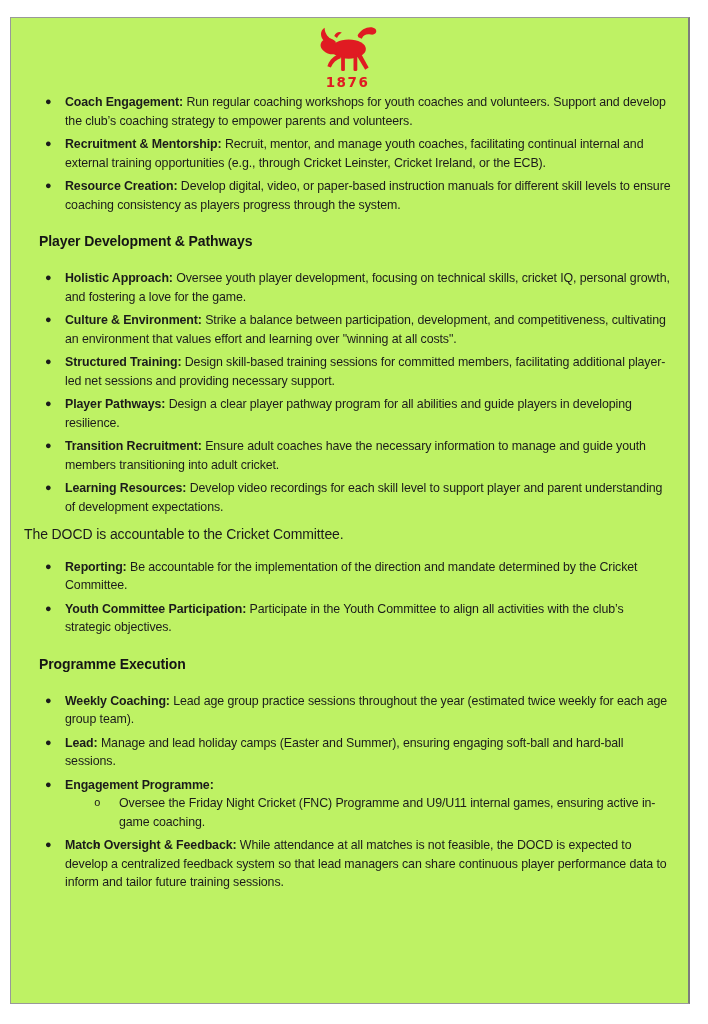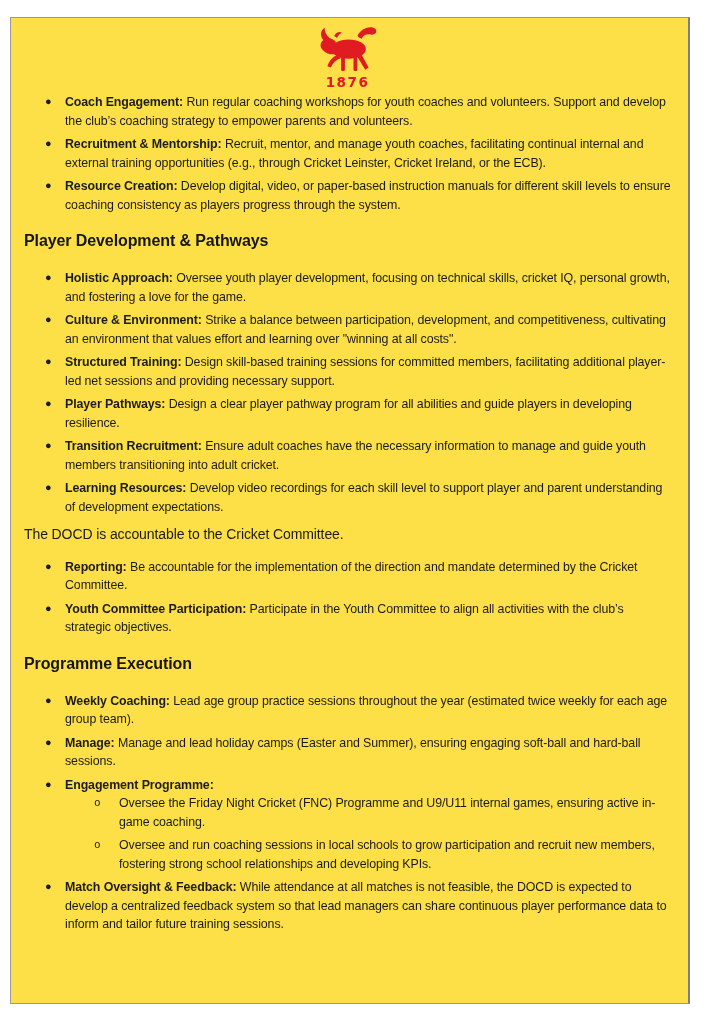--- a/index.html
+++ b/index.html
@@ -6,39 +6,39 @@
   html,body { background:#ffffff; }
   body {
     width:708px; height:1024px; position:relative;
     font-family:"Liberation Sans", sans-serif;
     color:#1b1b1b;
     -webkit-font-smoothing:antialiased;
   }
   .doc-page {
     position:absolute; left:10px; top:17px;
     width:680px; height:987px;
-    background:#fde047;
+    background:#bef264;
     border:1px solid #999999;
     border-right:2px solid #7d7d7d;
     padding:6px 17px 0 13px;
     overflow:hidden;
   }
   .logo { text-align:center; }
   .logo svg { display:block; margin:0 auto; }
   .logo-year {
     color:#e01b22; font-weight:bold; font-size:13.5px; line-height:14px;
     letter-spacing:1.5px; margin-top:1px;
     font-family:"DejaVu Sans", sans-serif;
   }
   .blist { list-style:none; font-size:12.4px; line-height:18.5px; letter-spacing:-0.1px; }
   .blist.first { margin-top:4px; }
   .b { position:relative; padding-left:41px; margin-bottom:5px; }
   .bm { position:absolute; left:21px; top:-1px; font-size:11px; }
   .bl { font-weight:bold; }
-  h2 { font-size:16px; line-height:18px; margin-top:18px; letter-spacing:-0.1px; color:#151515; }
+  h2 { font-size:14px; line-height:18px; margin-top:18px; letter-spacing:-0.1px; color:#151515;margin-left:15px; }
   .after-h { margin-top:19px; }
   .lead { font-size:14px; line-height:18.5px; margin-top:9px; letter-spacing:-0.1px; }
   .after-p { margin-top:14px; }
   .sublist { list-style:none; }
   .sb { position:relative; padding-left:54px; margin-bottom:5px; }
   .sbm {
     position:absolute; left:29px; top:0;
     font-family:"DejaVu Sans Mono", monospace; font-size:11px;
   }
 </style>
@@ -130,34 +130,33 @@
 
   <h2>Programme Execution</h2>
   <ul class="blist after-h">
     <li class="b">
       <span class="bm">●</span>
       <span class="bl">Weekly Coaching:</span>
       <span>Lead age group practice sessions throughout the year (estimated twice weekly for each age group team).</span>
     </li>
     <li class="b">
       <span class="bm">●</span>
-      <span class="bl">Manage:</span>
+      <span class="bl">Lead:</span>
       <span>Manage and lead holiday camps (Easter and Summer), ensuring engaging soft-ball and hard-ball sessions.</span>
     </li>
     <li class="b">
       <span class="bm">●</span>
       <span class="bl">Engagement Programme:</span>
       <ul class="sublist">
         <li class="sb">
           <span class="sbm">o</span>
           <span>Oversee the Friday Night Cricket (FNC) Programme and U9/U11 internal games, ensuring active in-game coaching.</span>
         </li>
         <li class="sb">
           <span class="sbm">o</span>
-          <span>Oversee and run coaching sessions in local schools to grow participation and recruit new members, fostering strong school relationships and developing KPIs.</span>
         </li>
       </ul>
     </li>
     <li class="b">
       <span class="bm">●</span>
       <span class="bl">Match Oversight &amp; Feedback:</span>
       <span>While attendance at all matches is not feasible, the DOCD is expected to develop a centralized feedback system so that lead managers can share continuous player performance data to inform and tailor future training sessions.</span>
     </li>
   </ul>
 

